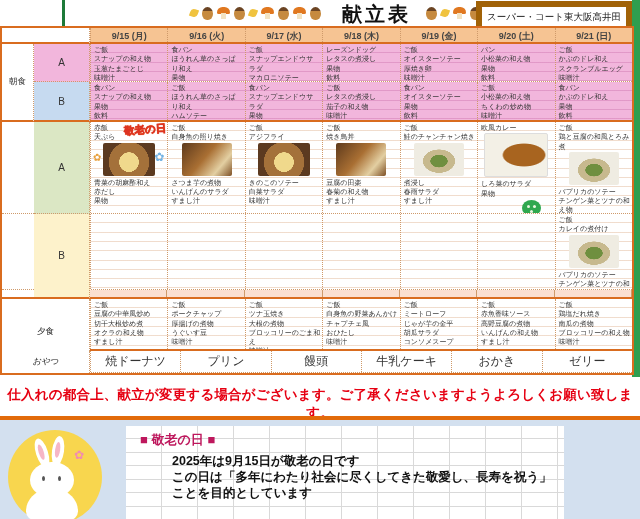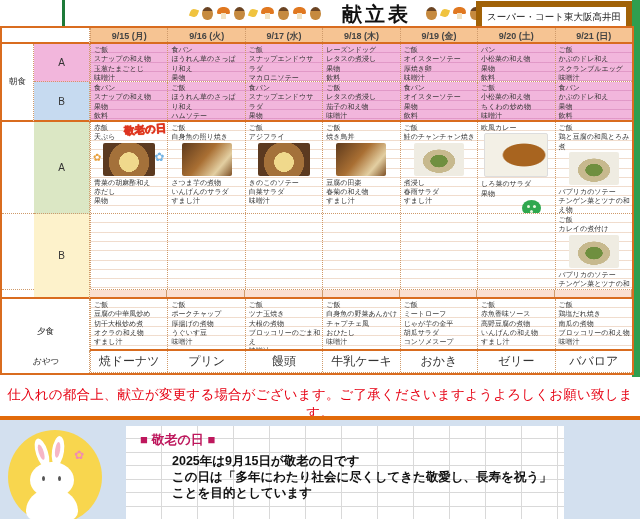--- a/index.html
+++ b/index.html
@@ -70,21 +70,21 @@
       color:#f7a600;-webkit-text-stroke:0.6px #dd3322;text-shadow:0 0 1px #dd3322;white-space:nowrap;}
   .flower{position:absolute;font-size:10px;}
   .flower-orange{left:2px;top:30px;color:#e8a13c;}
   .flower-blue{right:3px;top:28px;color:#74b3e3;font-size:12px;}
   .stamp{width:19px;height:16px;border-radius:50%;background:#2fa84f;margin:2px 14px 0 auto;position:relative;}
   .stamp::after{content:"";position:absolute;left:5px;top:5px;width:3px;height:3px;background:#e8f7e0;border-radius:50%;
       box-shadow:6px 0 0 #e8f7e0,3px 5px 0 #e8f7e0;}
 
   
   .notice{position:absolute;left:0;top:386px;width:640px;text-align:center;
-      color:#e60012;font-weight:normal;font-size:13.5px;letter-spacing:0.2px;}
+      color:#e60012;font-weight:bold;font-size:13.5px;letter-spacing:0.2px;}
   .divider{position:absolute;left:0;top:416px;width:640px;height:4px;background:#e26b0a;}
   .bottom{position:absolute;left:0;top:420px;width:640px;height:99px;background:#d3e0ef;overflow:hidden;}
   .grid-area{position:absolute;left:126px;top:6px;width:438px;height:93px;background:
       repeating-linear-gradient(90deg,rgba(0,0,0,0) 0 35px,#d9d9d9 35px 36px),
       repeating-linear-gradient(180deg,rgba(0,0,0,0) 0 12.5px,#d9d9d9 12.5px 13.5px),#ffffff;}
   .keiro-title{position:absolute;left:140px;top:11px;color:#be185d;font-weight:bold;font-size:13px;}
   .keiro-text{position:absolute;left:140px;top:33px;font-weight:bold;font-size:12.5px;line-height:16px;
       white-space:pre-line;color:#111;margin-left:32px;}
   .rabbit-badge{position:absolute;left:8px;top:10px;width:94px;height:94px;border-radius:50%;background:#f8d64e;}
   .rb-ear{position:absolute;width:12px;height:30px;background:#fff;border-radius:50%;}
@@ -375,21 +375,20 @@
     </div>
 
     <div class="row r8">
       <div class="spacer"></div>
       <div class="dc snackc">焼ドーナツ</div>
       <div class="dc snackc">プリン</div>
       <div class="dc snackc">饅頭</div>
       <div class="dc snackc">牛乳ケーキ</div>
       <div class="dc snackc">おかき</div>
       <div class="dc snackc">ゼリー</div>
-      <div class="dc snackc">ババロア</div>
     </div>
 
     <div class="ov corner"></div>
     <div class="ov mealname ov-asa">朝食</div>
     <div class="ov ablbl ov-a-pink">A</div>
     <div class="ov ablbl ov-b-blue">B</div>
     <div class="ov ablbl ov-a-green">A</div>
     <div class="ov ablbl ov-b-cream">B</div>
     <div class="ov ov-yu">夕食</div>
     <div class="ov ov-oyatsu">おやつ</div>

